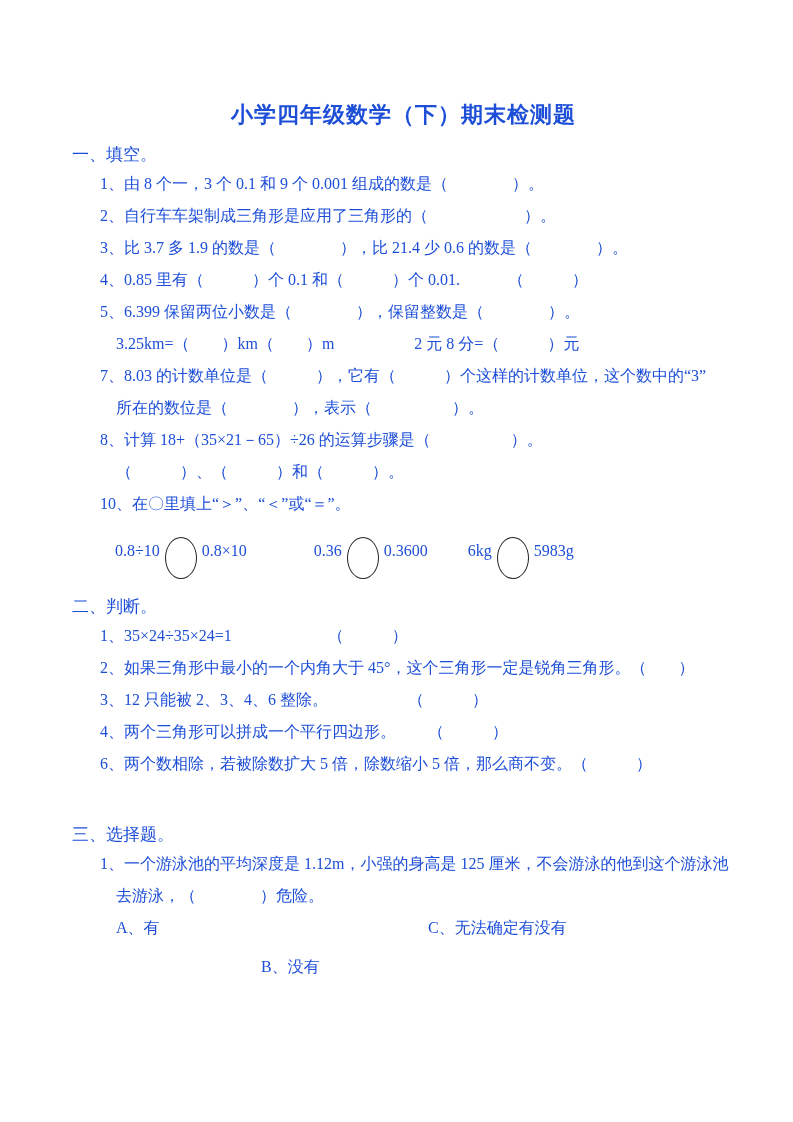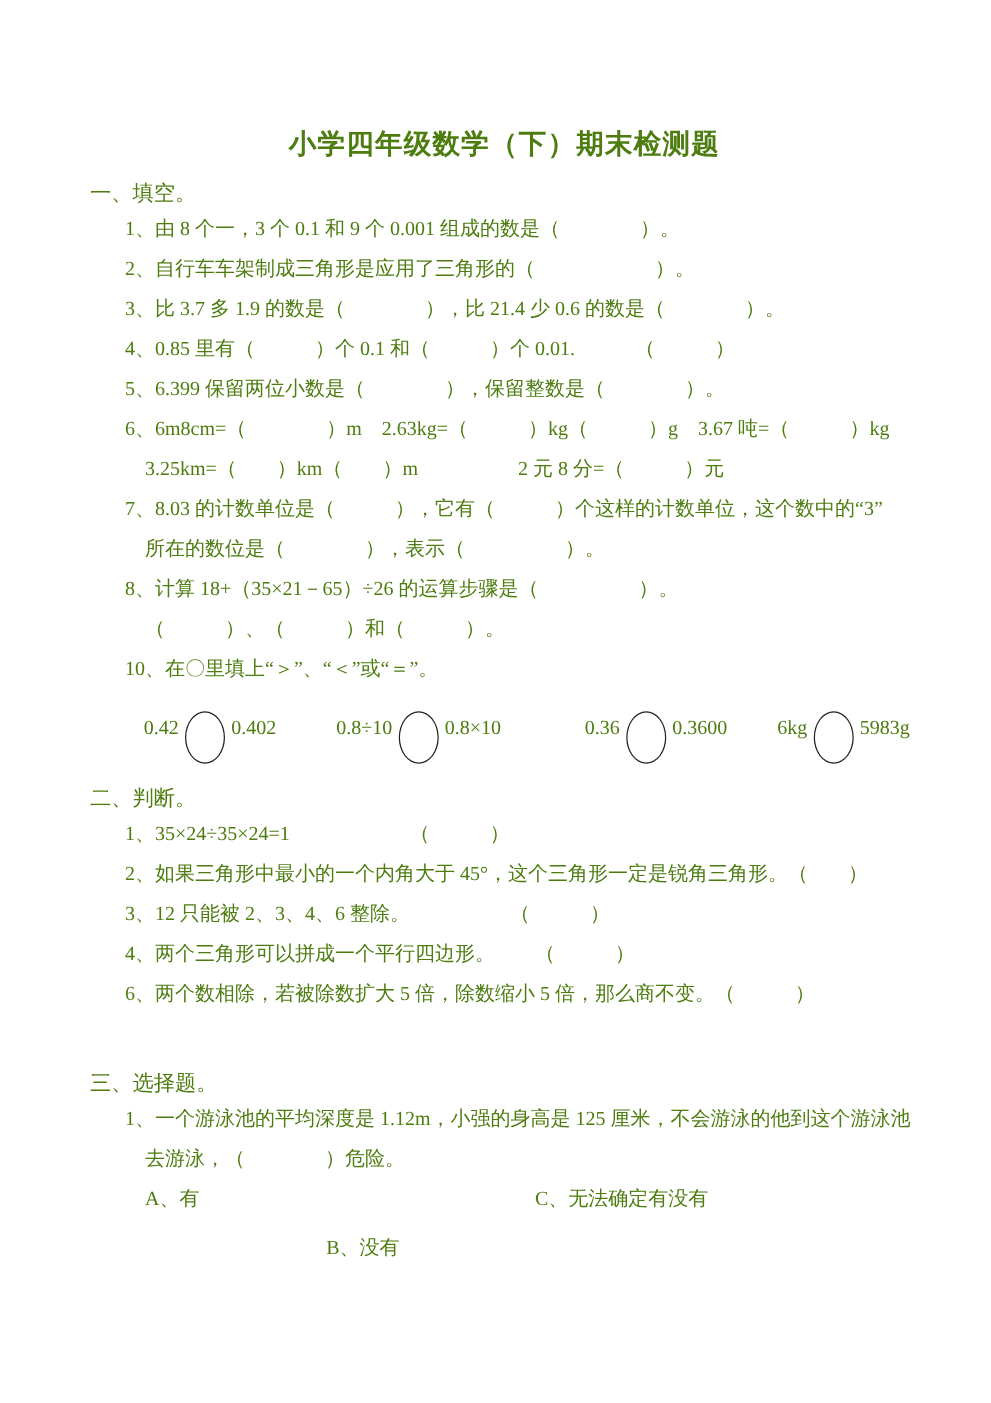--- a/index.html
+++ b/index.html
@@ -3,21 +3,21 @@
 <meta charset="utf-8">
 <style>
   html, body { margin: 0; padding: 0; background: #ffffff; }
   .page {
     position: relative;
     width: 793px;
     height: 1122px;
     background: #ffffff;
     overflow: hidden;
     font-family: "Liberation Serif", "DejaVu Serif", serif;
-    color: #4d7c0f;
+    color: #1d4ed8;
     box-sizing: border-box;
     padding: 100px 58px 0 72px;
   }
   .doc-title {
     text-align: center;
     font-family: "Liberation Sans", "DejaVu Sans", sans-serif;
     font-weight: bold;
     font-size: 22px;
     letter-spacing: 1px;
     line-height: 30px;
@@ -78,34 +78,28 @@
 
   <h1 class="doc-title">小学四年级数学（下）期末检测题</h1>
 
   <div>
     <div class="section-header">一、填空。</div>
     <div class="q-line">1、由 8 个一，3 个 0.1 和 9 个 0.001 组成的数是（　　　　）。</div>
     <div class="q-line">2、自行车车架制成三角形是应用了三角形的（　　　　　　）。</div>
     <div class="q-line">3、比 3.7 多 1.9 的数是（　　　　），比 21.4 少 0.6 的数是（　　　　）。</div>
     <div class="q-line">4、0.85 里有（　　　）个 0.1 和（　　　）个 0.01.　　　（　　　）</div>
     <div class="q-line">5、6.399 保留两位小数是（　　　　），保留整数是（　　　　）。</div>
-    <div class="q-line">6、6m8cm=（　　　　）m　2.63kg=（　　　）kg（　　　）g　3.67 吨=（　　　）kg</div>
     <div class="q-line wrap-indent">3.25km=（　　）km（　　）m　　　　　2 元 8 分=（　　　）元</div>
     <div class="q-line">7、8.03 的计数单位是（　　　），它有（　　　）个这样的计数单位，这个数中的“3”</div>
     <div class="q-line wrap-indent">所在的数位是（　　　　），表示（　　　　　）。</div>
     <div class="q-line">8、计算 18+（35×21－65）÷26 的运算步骤是（　　　　　）。</div>
     <div class="q-line wrap-indent">（　　　）、（　　　）和（　　　）。</div>
     <div class="q-line">10、在〇里填上“＞”、“＜”或“＝”。</div>
 
     <div class="compare-row">
-      <div class="compare-group cg-1">
-        <span>0.42</span>
-        <span class="compare-circle"></span>
-        <span>0.402</span>
-      </div>
       <div class="compare-group cg-2">
         <span>0.8÷10</span>
         <span class="compare-circle"></span>
         <span>0.8×10</span>
       </div>
       <div class="compare-group cg-3">
         <span>0.36</span>
         <span class="compare-circle"></span>
         <span>0.3600</span>
       </div>

